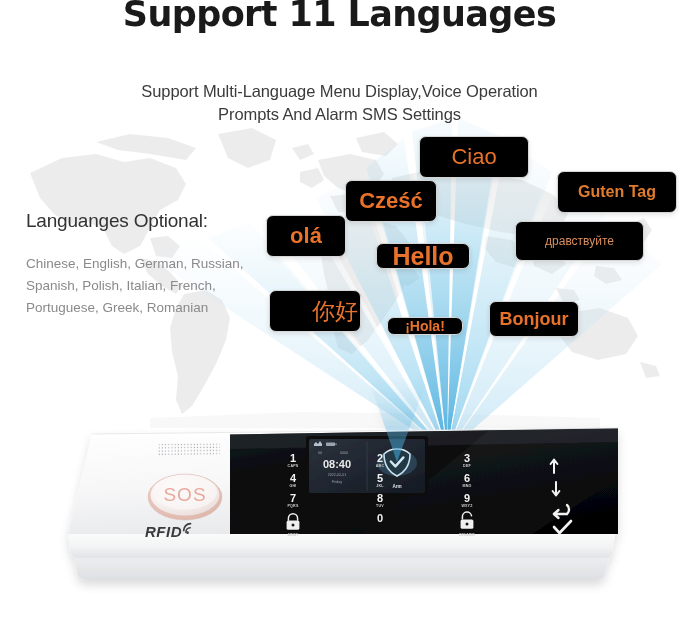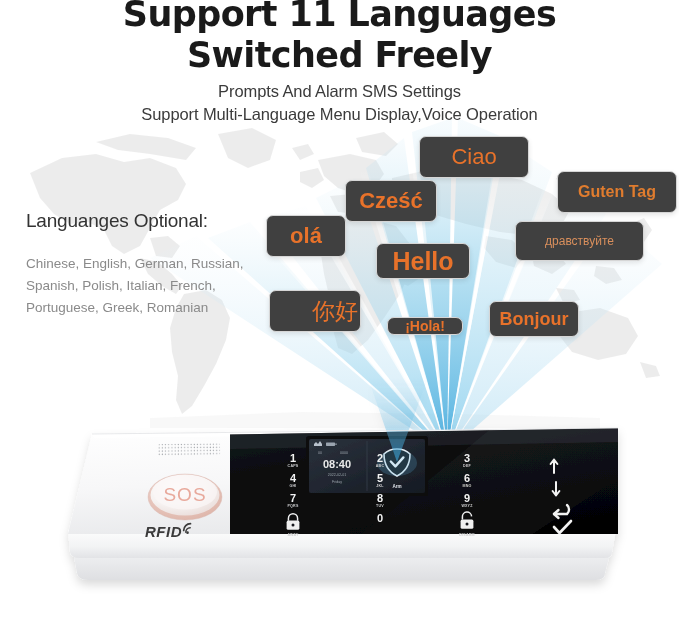--- a/index.html
+++ b/index.html
@@ -115,21 +115,21 @@
     font-size: 13.5px;
     font-weight: 400;
     color: #8a8a8a;
     line-height: 1.62;
   }
   .lang-list span { display: block; white-space: nowrap; }
 
   
   .bubble {
     position: absolute;
-    background: #404040;
+    background: #000000;
     border: 1px solid #d6d6d6;
     border-radius: 7px;
     box-shadow: 0 2px 5px rgba(0,0,0,0.10);
     display: flex;
     align-items: center;
     justify-content: center;
     color: #e8722a;
     z-index: 20;
     text-align: center;
     white-space: nowrap;
@@ -278,44 +278,43 @@
         <path d="M447,334 L408,16  L416,12  L447,334 Z" fill="url(#rayWhite)"></path>
         <path d="M447,334 L498,20  L506,24  L447,334 Z" fill="url(#rayWhite)"></path>
         <path d="M447,334 L550,52  L560,58  L447,334 Z" fill="url(#rayWhite)"></path>
         <path d="M447,334 L246,104 L256,100 L447,334 Z" fill="url(#rayWhite)"></path>
       </g>
     </svg>
   </div>
 
   <div class="headline">
     <span class="headline-line">Support 11 Languages</span>
-    <span class="headline-line">Switched Freely</span>
   </div>
 
   <div class="subhead">
+    <span class="subhead-line">Support Multi-Language Menu Display,Voice Operation</span>
     <span class="subhead-line">Prompts And Alarm SMS Settings</span>
-    <span class="subhead-line">Support Multi-Language Menu Display,Voice Operation</span>
   </div>
 
   <div class="left-block">
     <div class="lang-heading">Languanges Optional:</div>
     <div class="lang-list">
       <span>Chinese, English, German, Russian,</span>
       <span>Spanish, Polish, Italian, French,</span>
       <span>Portuguese, Greek, Romanian</span>
     </div>
   </div>
 
   <div id="bubble-host">
       <div class="bubble" style="left: 419px; top: 136px; width: 110px; height: 42px; font-size: 22px; font-weight: 400; color: rgb(232, 114, 42);">Ciao</div>
       <div class="bubble" style="left: 545px; top: 171px; width: 120px; height: 42px; font-size: 16px; font-weight: 700; color: rgb(224, 124, 46); margin-left: 12px;">Guten Tag</div>
       <div class="bubble" style="left: 345px; top: 180px; width: 92px; height: 42px; font-size: 22px; font-weight: 700; color: rgb(232, 114, 42);">Cześć</div>
       <div class="bubble" style="left: 266px; top: 215px; width: 80px; height: 42px; font-size: 22px; font-weight: 700; color: rgb(232, 114, 42);">olá</div>
       <div class="bubble" style="left: 503px; top: 221px; width: 129px; height: 40px; font-size: 12px; font-weight: 400; color: rgb(217, 143, 92); margin-left: 12px;">дравствуйте</div>
-      <div class="bubble" style="left: 376px; top: 243px; width: 94px; height: 36px; font-size: 25px; font-weight: 700; color: rgb(232, 114, 42);">Hello</div>
+      <div class="bubble" style="left: 376px; top: 243px; width: 94px; height: 26px; font-size: 25px; font-weight: 700; color: rgb(232, 114, 42);">Hello</div>
       <div class="bubble" style="left: 269px; top: 290px; width: 92px; height: 42px; font-size: 23px; font-weight: 400; color: rgb(232, 114, 42); padding-left: 40px;">你好</div>
       <div class="bubble" style="left: 489px; top: 301px; width: 90px; height: 36px; font-size: 18px; font-weight: 700; color: rgb(232, 114, 42);">Bonjour</div>
       <div class="bubble" style="left: 387px; top: 317px; width: 76px; height: 18px; font-size: 14px; font-weight: 700; color: rgb(232, 114, 42);">¡Hola!</div>
     </div>
 
   <div id="device">
     <svg viewBox="0 0 560 175" aria-hidden="true">
       <defs>
         <linearGradient id="topFace" x1="0" y1="0" x2="0.25" y2="1">
           <stop offset="0%" stop-color="#ffffff"></stop>

